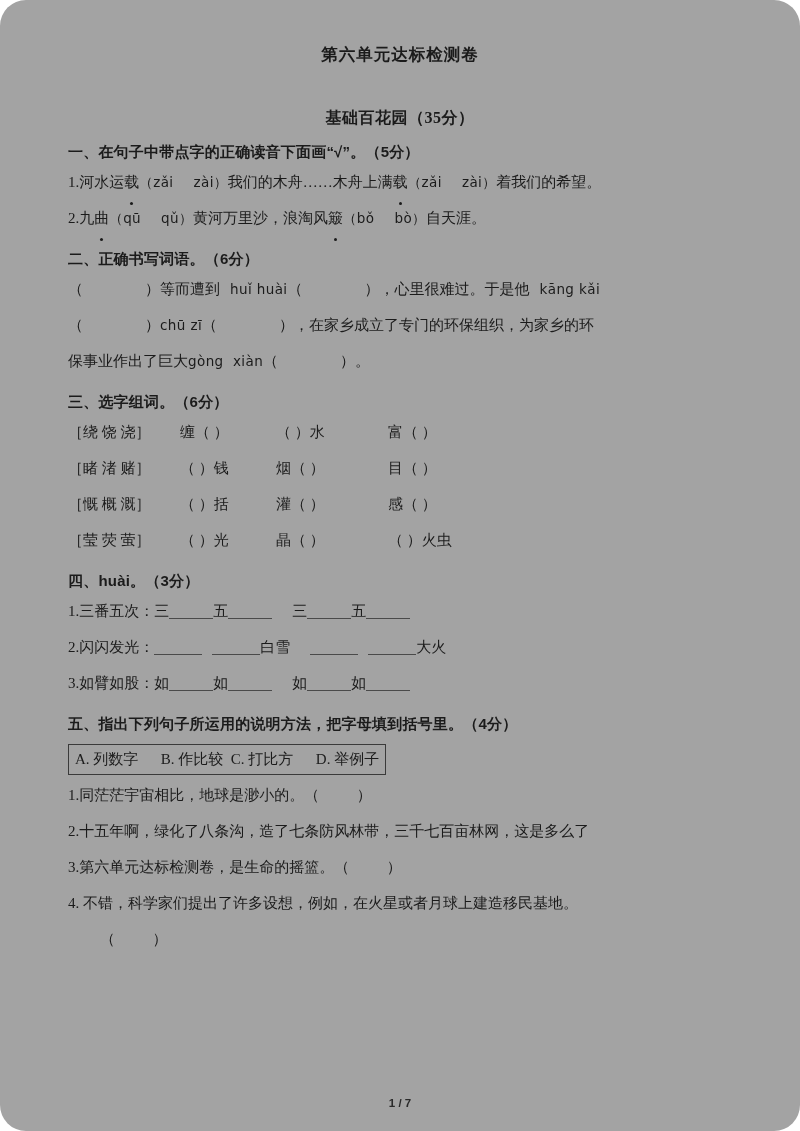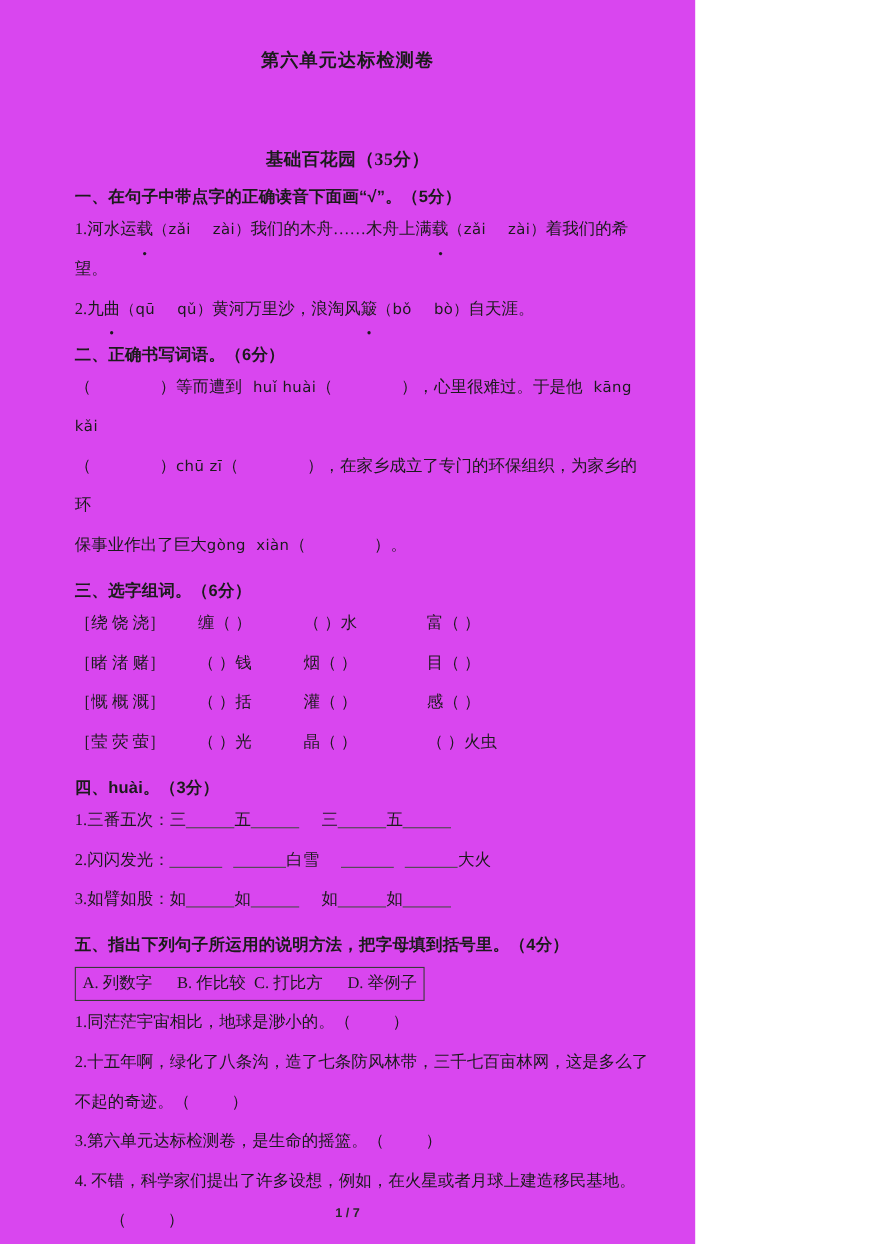--- a/index.html
+++ b/index.html
@@ -2,41 +2,42 @@
 <html><head>
 <meta charset="utf-8">
 <style>
   html, body {
     margin: 0;
     padding: 0;
     background: #ffffff;
   }
   .page {
     position: relative;
-    width: 632px;
+    width: 800px;
     height: 1131px;
-    background: #d946ef;
+    background: #a3a3a3;
     font-family: "Liberation Serif", "DejaVu Serif", serif;
     color: #1b1b1b;
     box-sizing: border-box;
     overflow: hidden;
+    border-radius: 26px;
   }
   .doc-title {
     text-align: center;
     font-size: 16.5px;
     font-weight: 700;
     letter-spacing: 1px;
     margin-top: 44px;
   }
   .section-title {
     text-align: center;
     font-size: 16px;
     font-weight: 700;
     letter-spacing: 0.5px;
-    margin-top: 69px;
+    margin-top: 42px;
   }
   .body-wrap {
     padding: 0 38px 0 68px;
   }
   .q-head {
     font-family: "Liberation Sans", "DejaVu Sans", sans-serif;
     font-weight: 700;
     font-size: 15px;
     letter-spacing: 0.2px;
     margin-top: 14px;
@@ -174,21 +175,20 @@
     <div class="line"><span>3.</span><span>如臂如股：</span><span>如</span><span class="ul-s"></span><span>如</span><span class="ul-s"></span><span class="sp-m"></span><span>如</span><span class="ul-s"></span><span>如</span><span class="ul-s"></span></div>
 
     <div class="q-head">五、指出下列句子所运用的说明方法，把字母填到括号里。（4分）</div>
 
     <div class="optbox-wrap">
       <span class="optbox">A. 列数字      B. 作比较  C. 打比方      D. 举例子</span>
     </div>
 
     <div class="line"><span>1.</span><span>同茫茫宇宙相比，地球是渺小的。（          ）</span></div>
     <div class="line"><span>2.</span><span>十五年啊，绿化了八条沟，造了七条防风林带，三千七百亩林网，这是多么了</span></div>
-    <div class="line"><span>不起的奇迹。（          ）</span></div>
     <div class="line"><span>3.</span><span>第六单元达标检测卷，是生命的摇篮。（          ）</span></div>
     <div class="line"><span>4.</span><span> 不错，科学家们提出了许多设想，例如，在火星或者月球上建造移民基地。</span></div>
     <div class="line indent-1"><span>（          ）</span></div>
 
   </div>
 
   <div class="footer">1 / 7</div>
 
 </div>
 

